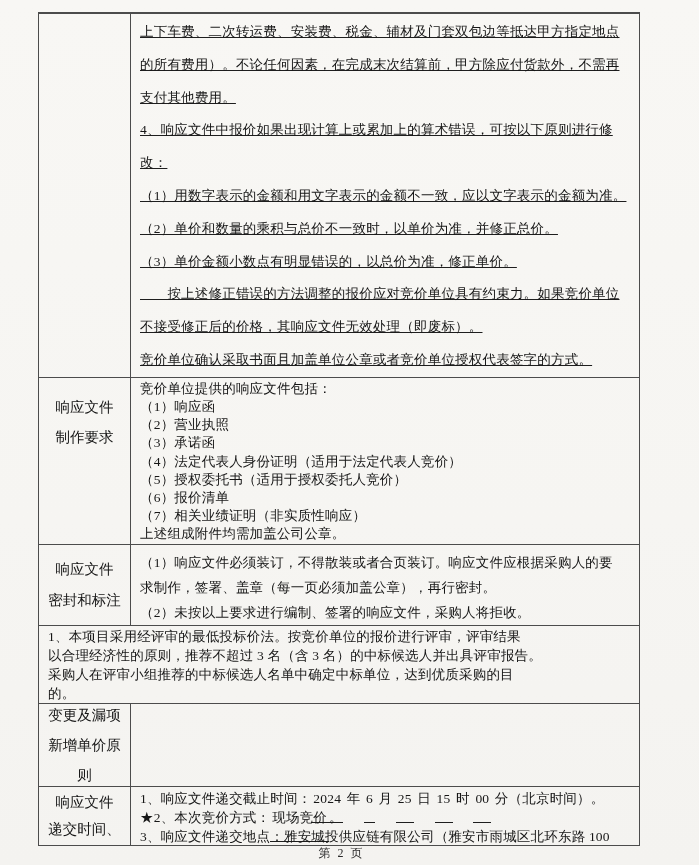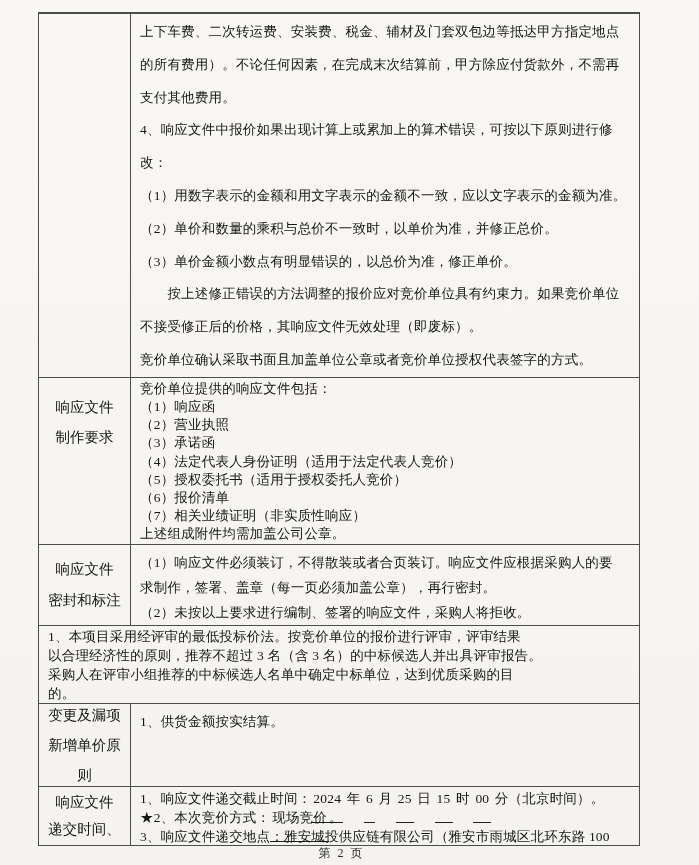--- a/index.html
+++ b/index.html
@@ -18,21 +18,21 @@
   .doc-table{
     position:absolute;left:38px;top:12px;width:602px;height:834px;
     box-sizing:border-box;
     border:1.6px solid #4c4c4c;
     border-top-width:2.4px;
     display:flex;flex-direction:column;
     background:transparent;
   }
   .row{display:flex;box-sizing:border-box;border-bottom:1.5px solid #4c4c4c;}
   .row:last-child{border-bottom:none;}
-  .r1{height:405px;}
+  .r1{height:405px;text-decoration:underline;}
   .r2{height:171px;}
   .r3{height:81px;}
   .r4{height:78px;}
   .r5{height:83px;}
   .r6{flex:1;}
   .cell-label{
     width:92px;flex:0 0 92px;box-sizing:border-box;
     border-right:1.5px solid #4c4c4c;
     display:flex;flex-direction:column;align-items:center;
     font-size:14.5px;color:#161616;
@@ -144,23 +144,20 @@
         <div class="line">的。</div>
       </div>
     </div>
 
     <div class="row r5">
       <div class="cell-label">
         <div class="lbl-line">变更及漏项</div>
         <div class="lbl-line">新增单价原</div>
         <div class="lbl-line">则</div>
       </div>
-      <div class="cell-content">
-        <div class="line">1、供货金额按实结算。</div>
-      </div>
     </div>
 
     <div class="row r6">
       <div class="cell-label">
         <div class="lbl-line">响应文件</div>
         <div class="lbl-line">递交时间、</div>
       </div>
       <div class="cell-content">
         <div class="line"><span>1、响应文件递交截止时间：</span><span class="u">2024</span><span> 年 </span><span class="u">6</span><span> 月 </span><span class="u">25</span><span> 日 </span><span class="u">15</span><span> 时 </span><span class="u">00</span><span> 分（北京时间）。</span></div>
         <div class="line"><span>★2、本次竞价方式：</span><span class="u">现场竞价</span><span>。</span></div>

